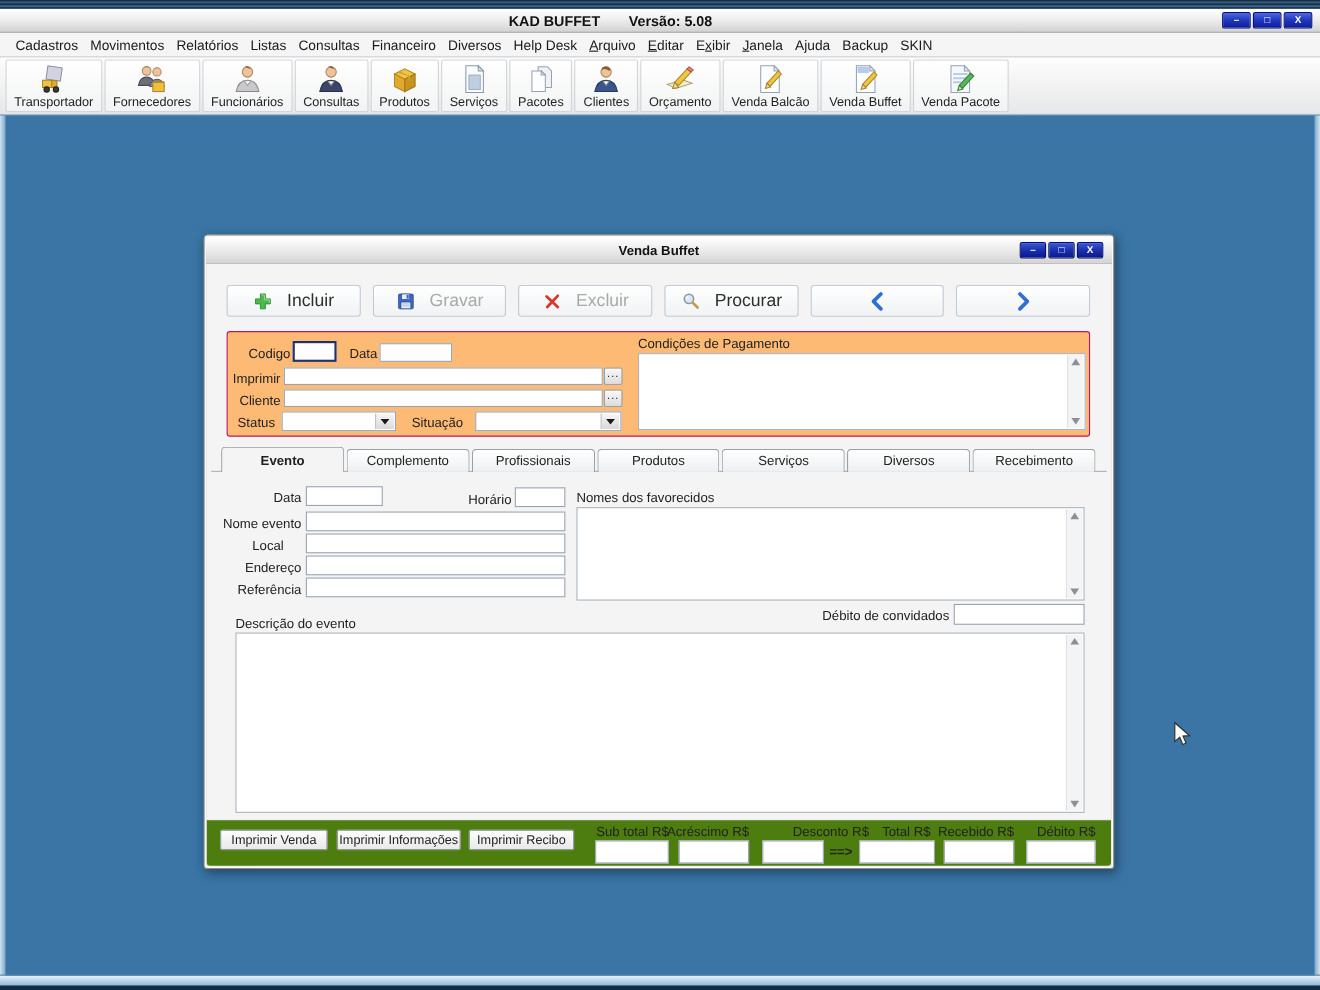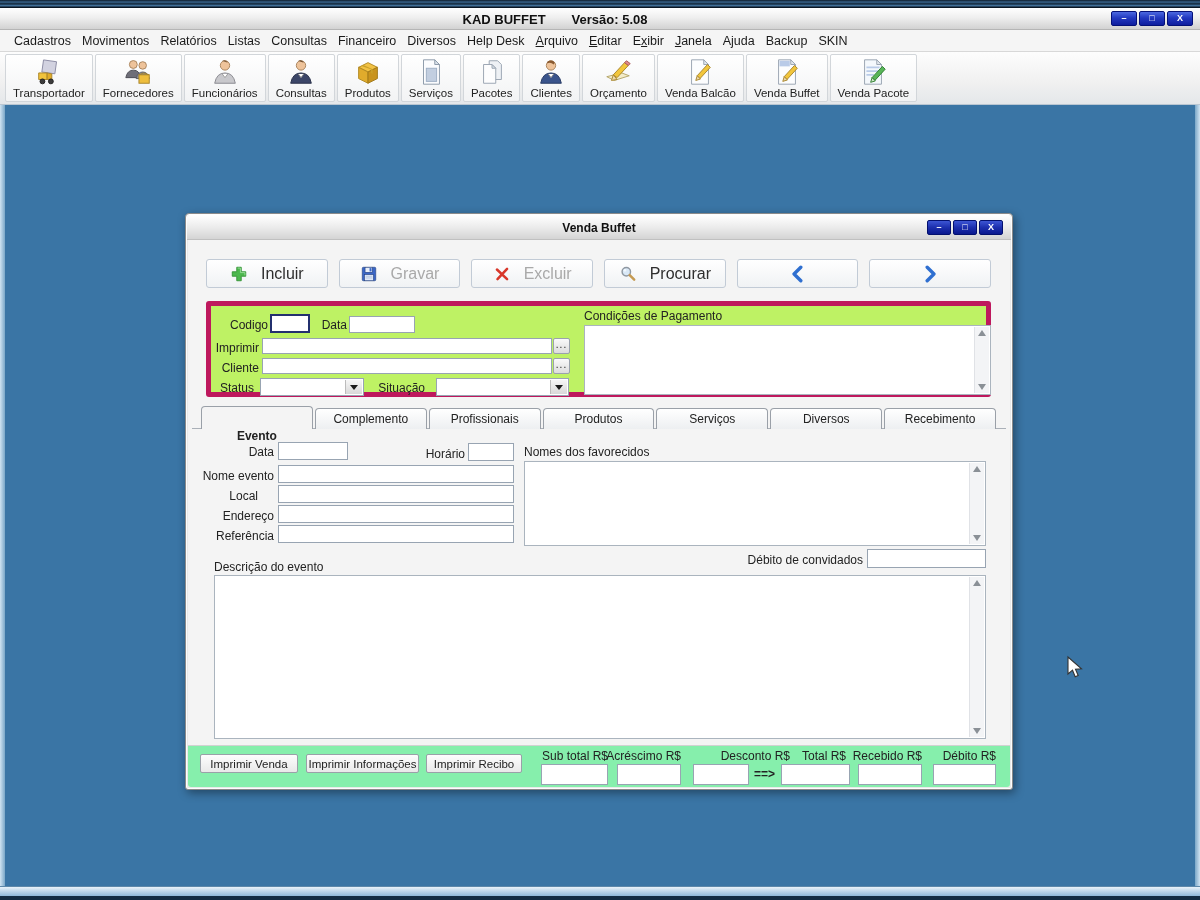--- a/index.html
+++ b/index.html
@@ -63,22 +63,22 @@
 
   
   .actions { position:absolute; left:20px; top:45px; width:785px; height:29px; display:flex; gap:11px; }
   .act-btn { flex:1; display:flex; align-items:center; justify-content:center; gap:13px;
     background:linear-gradient(180deg,#ffffff,#f0f2f4); border:1px solid #c2cbd6; border-radius:3px;
     font-size:16px; color:#2e2e2e; }
   .act-btn.disabled { color:#a9a9a9; }
   .aicon, .aicon svg { width:18px; height:18px; display:block; }
 
   
-  .hpanel { position:absolute; left:20px; top:87px; width:785px; height:96px; background:#bef264;
-    border:5px solid #be185d; border-radius:3px; }
+  .hpanel { position:absolute; left:20px; top:87px; width:785px; height:96px; background:#fdba74;
+    border:1px solid #be185d; border-radius:3px; }
   .flabel { position:absolute; font-size:12px; color:#222; text-align:right; white-space:nowrap; }
   .flabel.la { text-align:left; }
   .tb-input { position:absolute; background:#fff; border:1px solid #98a4b2; font-size:12px;
     padding:0 3px; font-family:"Liberation Sans",sans-serif; outline:none; }
   .tb-input.focused { border:2px solid #23306e; }
   .browse-btn { position:absolute; width:17px; height:16px; background:linear-gradient(180deg,#fafafa,#dcdcdc);
     border:1px solid #9aa2ac; font-size:10px; line-height:12px; text-align:center; color:#222;
     border-radius:2px; letter-spacing:1px; }
   .combo { position:absolute; background:#fff; border:1px solid #98a4b2; height:18px; }
   .combo-btn { position:absolute; right:1px; top:1px; bottom:1px; width:17px;
@@ -93,25 +93,25 @@
     border-left:4.5px solid transparent; border-right:4.5px solid transparent; }
   .sb-up { top:3px; border-bottom:6px solid #8a9096; }
   .sb-down { bottom:3px; border-top:6px solid #8a9096; }
 
   
   .tabbar { position:absolute; left:15px; top:194px; width:797px; height:21px; display:flex; z-index:2; }
   .tabsep { position:absolute; left:6px; right:6px; top:214px; border-top:1px solid #aab0b8; z-index:1; }
   .tab { flex:1; margin-right:2px; border:1px solid #9aa0a8; border-bottom:none; border-radius:4px 4px 0 0;
     background:linear-gradient(180deg,#ffffff,#edeff1); text-align:center; font-size:12px; color:#222;
     padding-top:3px; height:21px; }
-  .tab.active { font-weight:bold; background:#f4f4f4; height:23px; margin-top:-2px; padding-top:22px; z-index:3; }
+  .tab.active { font-weight:bold; background:#f4f4f4; height:23px; margin-top:-2px; padding-top:5px; z-index:3; }
 
   
   .vfooter { position:absolute; left:2px; right:2px; top:531px; bottom:2px; border-top:1px solid #d2d2d2;
-    background:#86efac; border-radius:0 0 3px 3px; }
+    background:#4d7c0f; border-radius:0 0 3px 3px; }
   .print-btn { position:absolute; top:8px; height:19px; background:linear-gradient(180deg,#fdfdfd,#e9e9e9);
     border:1px solid #9aa0a8; border-radius:2px; font-size:11.5px; color:#222; display:flex;
     align-items:center; justify-content:center; white-space:nowrap; }
   .ft-label { position:absolute; top:3px; font-size:12px; color:#222; text-align:right; white-space:nowrap; }
   .ft-input { top:18px; height:21px; }
   .ft-arrow { position:absolute; top:21px; font-size:12px; color:#222; font-weight:bold; }
 
   
   .cursor { position:absolute; left:1063px; top:655px; width:24px; height:26px; z-index:50; }
 </style>

